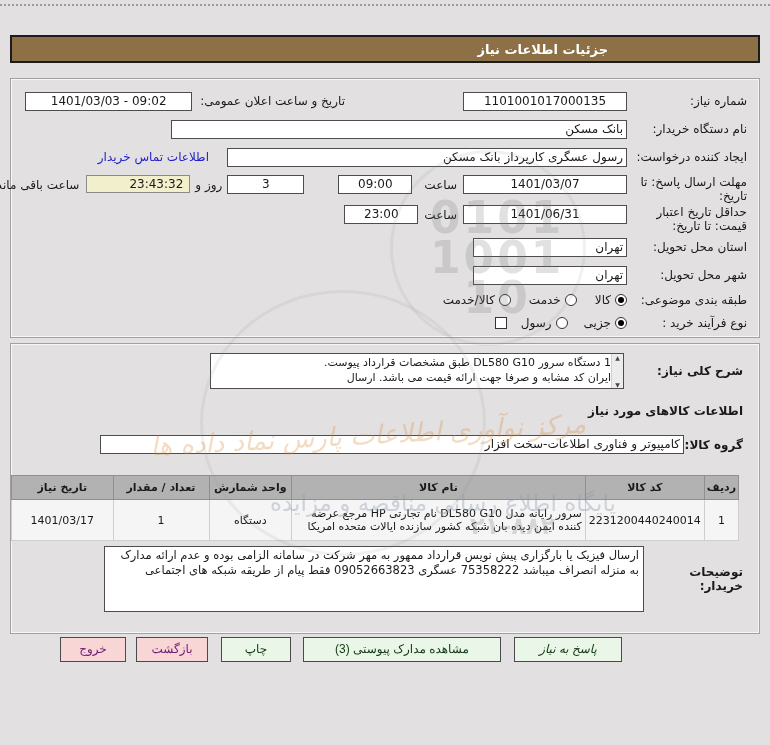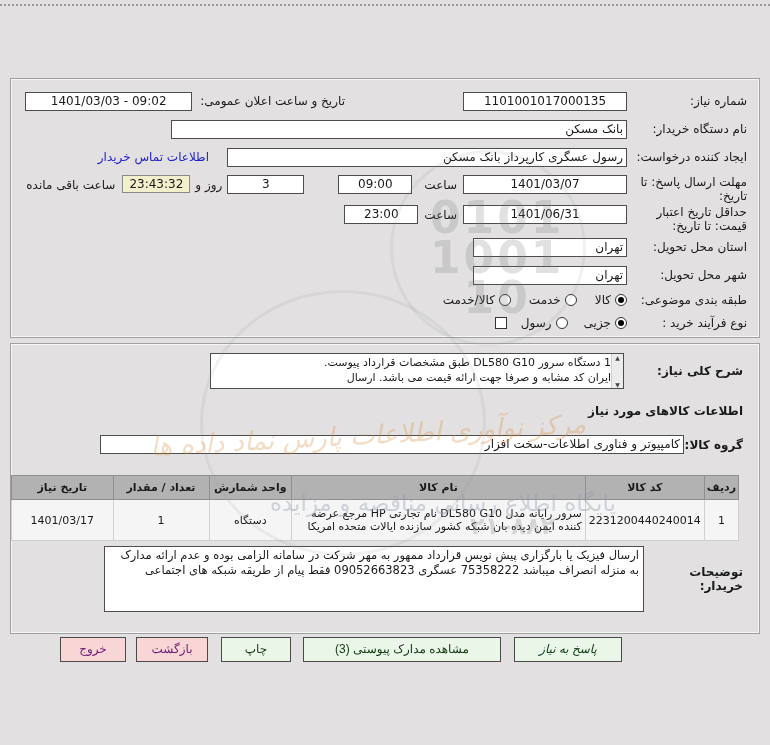--- a/index.html
+++ b/index.html
@@ -92,20 +92,23 @@
   .wm-script2{font-size:23px;color:rgba(140,150,170,.38);white-space:nowrap;}
   .wm-phone{font-weight:bold;font-size:24px;color:rgba(140,140,140,.30);white-space:nowrap;direction:ltr;}
 </style>
 </head>
 <body>
 
 <div class="stage">
 
   <div class="dotline"></div>
 
+  <div class="titlebar">
+    <span>جزئیات اطلاعات نیاز</span>
+  </div>
 
   <div class="panel panel1">
 
     <div class="frow" style="top:12px;height:20px;">
       <div class="flabel">شماره نیاز:</div>
       <div class="inp center" style="width:156px;" dir="ltr">1101001017000135</div>
       <div class="lbl" style="margin-right:118px;">تاریخ و ساعت اعلان عمومی:</div>
       <div class="inp center gap8" style="width:159px;margin-right:8px;" dir="ltr">1401/03/03 - 09:02</div>
     </div>
 
@@ -120,21 +123,21 @@
       <div class="link" style="margin-right:18px;">اطلاعات تماس خریدار</div>
     </div>
 
     <div class="frow topalign" style="top:96px;height:32px;">
       <div class="flabel">مهلت ارسال پاسخ: تا تاریخ:</div>
       <div class="inp center" style="width:156px;" dir="ltr">1401/03/07</div>
       <div class="lbl gap6" style="margin-right:6px;margin-top:3px;">ساعت</div>
       <div class="inp center" style="width:66px;margin-right:6px;" dir="ltr">09:00</div>
       <div class="inp center" style="width:69px;margin-right:34px;" dir="ltr">3</div>
       <div class="lbl" style="margin-right:5px;margin-top:3px;">روز و</div>
-      <div class="countdown" style="width:66px;margin-right:5px;" dir="ltr">23:43:32</div>
+      <div class="countdown" style="width:66px;margin-right:5px;padding-left:36px;" dir="ltr">23:43:32</div>
       <div class="lbl" style="margin-right:7px;margin-top:3px;">ساعت باقی مانده</div>
     </div>
 
     <div class="frow topalign" style="top:126px;height:32px;">
       <div class="flabel">حداقل تاریخ اعتبار قیمت: تا تاریخ:</div>
       <div class="inp center" style="width:156px;" dir="ltr">1401/06/31</div>
       <div class="lbl" style="margin-right:6px;margin-top:3px;">ساعت</div>
       <div class="inp center" style="width:66px;margin-right:6px;" dir="ltr">23:00</div>
     </div>
 

